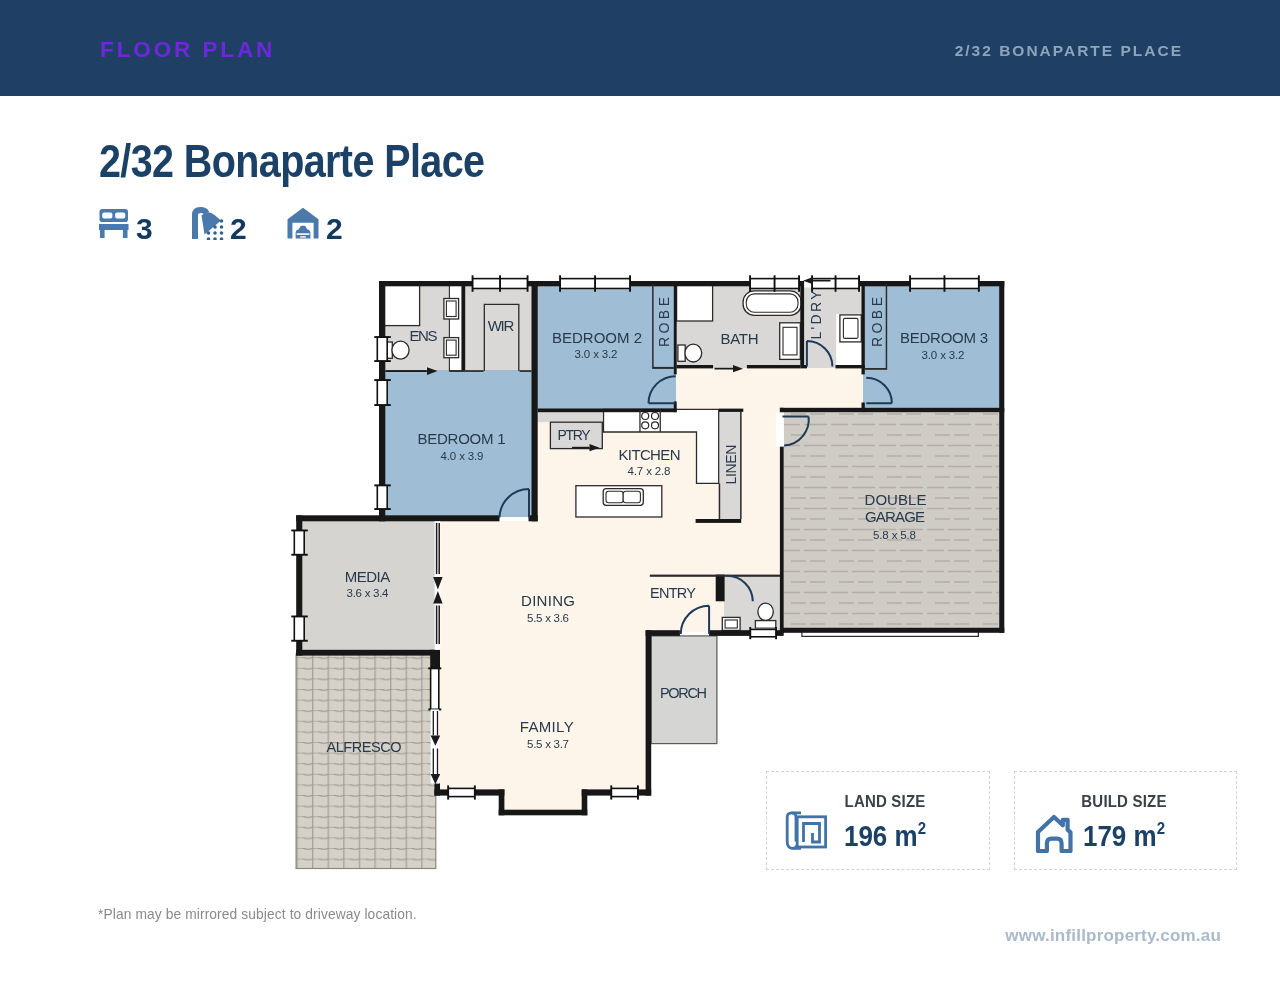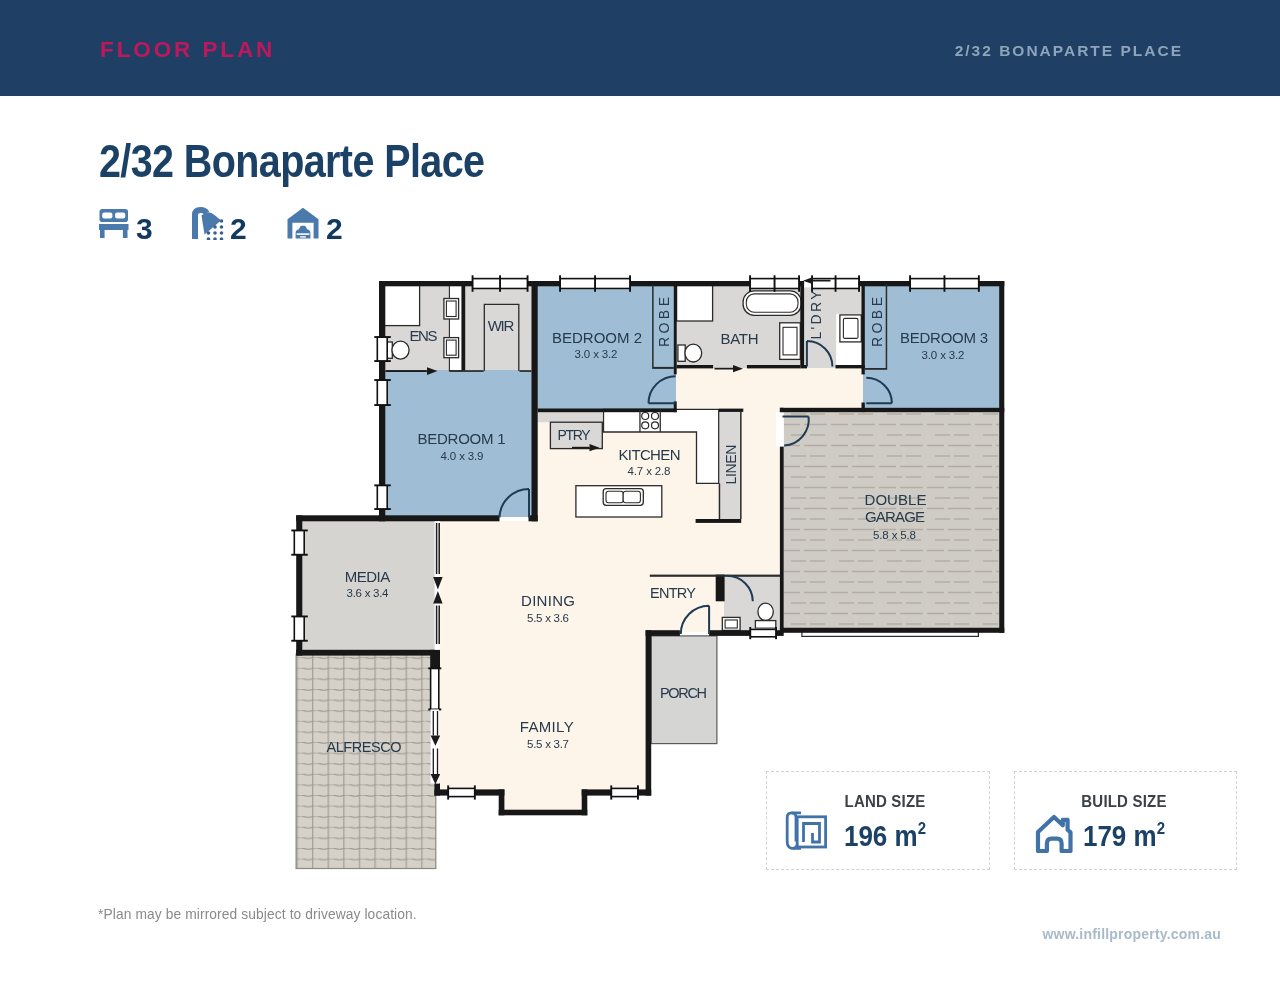--- a/index.html
+++ b/index.html
@@ -5,21 +5,21 @@
   html,body{margin:0;padding:0;}
   body{width:1280px;height:988px;position:relative;background:#ffffff;overflow:hidden;
        font-family:"Liberation Sans", sans-serif;}
   .abs{position:absolute;}
 </style>
 </head>
 <body>
 
 <div class="abs" style="left:0;top:0;width:1280px;height:96px;background:#1f4064;"></div>
 
-<div class="abs" style="left:100px;top:37px;color:#be185d;font-size:22.5px;font-weight:bold;letter-spacing:2.9px;">FLOOR PLAN</div>
+<div class="abs" style="left:100px;top:37px;color:#6d28d9;font-size:22.5px;font-weight:bold;letter-spacing:2.9px;">FLOOR PLAN</div>
 
 <div class="abs" style="right:97px;top:42px;color:#8ea4bb;font-size:15.5px;font-weight:bold;letter-spacing:2px;">2/32 BONAPARTE PLACE</div>
 
 <div class="abs" style="left:99px;top:135px;color:#1c4166;font-size:39.5px;font-weight:bold;letter-spacing:-0.6px;transform:scaleY(1.17);transform-origin:left top;">2/32 Bonaparte Place</div>
 
 <svg class="abs" style="left:99px;top:209px;" width="30" height="30" viewBox="0 0 30 30">
   <rect x="0.5" y="0" width="28.5" height="13" rx="2.8" fill="#4a79ab"></rect>
   <rect x="3.2" y="3.6" width="10.2" height="6" rx="2" fill="#ffffff"></rect>
   <rect x="16.1" y="3.6" width="10.2" height="6" rx="2" fill="#ffffff"></rect>
   <rect x="0" y="15" width="29.5" height="6" fill="#4a79ab"></rect>
@@ -508,13 +508,13 @@
 <div class="abs" style="left:1049px;top:791px;width:150px;color:#3a4147;font-size:15px;font-weight:bold;letter-spacing:0.2px;text-align:center;transform:scaleY(1.12);transform-origin:center top;">BUILD SIZE</div>
 
 <div class="abs" style="left:1049px;top:818px;width:150px;color:#1c4166;font-size:26px;font-weight:bold;text-align:center;transform:scaleY(1.15);transform-origin:center top;">179 m<span style="font-size:15px;vertical-align:10px;">2</span></div>
 
 <svg class="abs" style="left:1033px;top:810px;" width="43" height="43" viewBox="0 0 43 43">
   <path d="M5 41 V22 L21 7 L29.8 15.2 V9.8 H34.6 V19.7 L37.5 22.4 V41 H28.6 V33.5 Q28.6 28.6 24.1 28.6 H18.4 Q13.9 28.6 13.9 33.5 V41 Z" fill="none" stroke="#4173a8" stroke-width="4.2" stroke-linejoin="round"></path>
 </svg>
 
 <div class="abs" style="left:98px;top:906px;color:#8a8a8a;font-size:13.8px;letter-spacing:0.1px;transform:scaleY(1.1);transform-origin:left top;">*Plan may be mirrored subject to driveway location.</div>
 
-<div class="abs" style="right:59px;top:926px;color:#a9bac9;font-size:14px;font-weight:bold;letter-spacing:0.2px;">www.infillproperty.com.au</div>
+<div class="abs" style="right:59px;top:926px;color:#a9bac9;font-size:17px;font-weight:bold;letter-spacing:0.2px;">www.infillproperty.com.au</div>
 
 </body></html>

